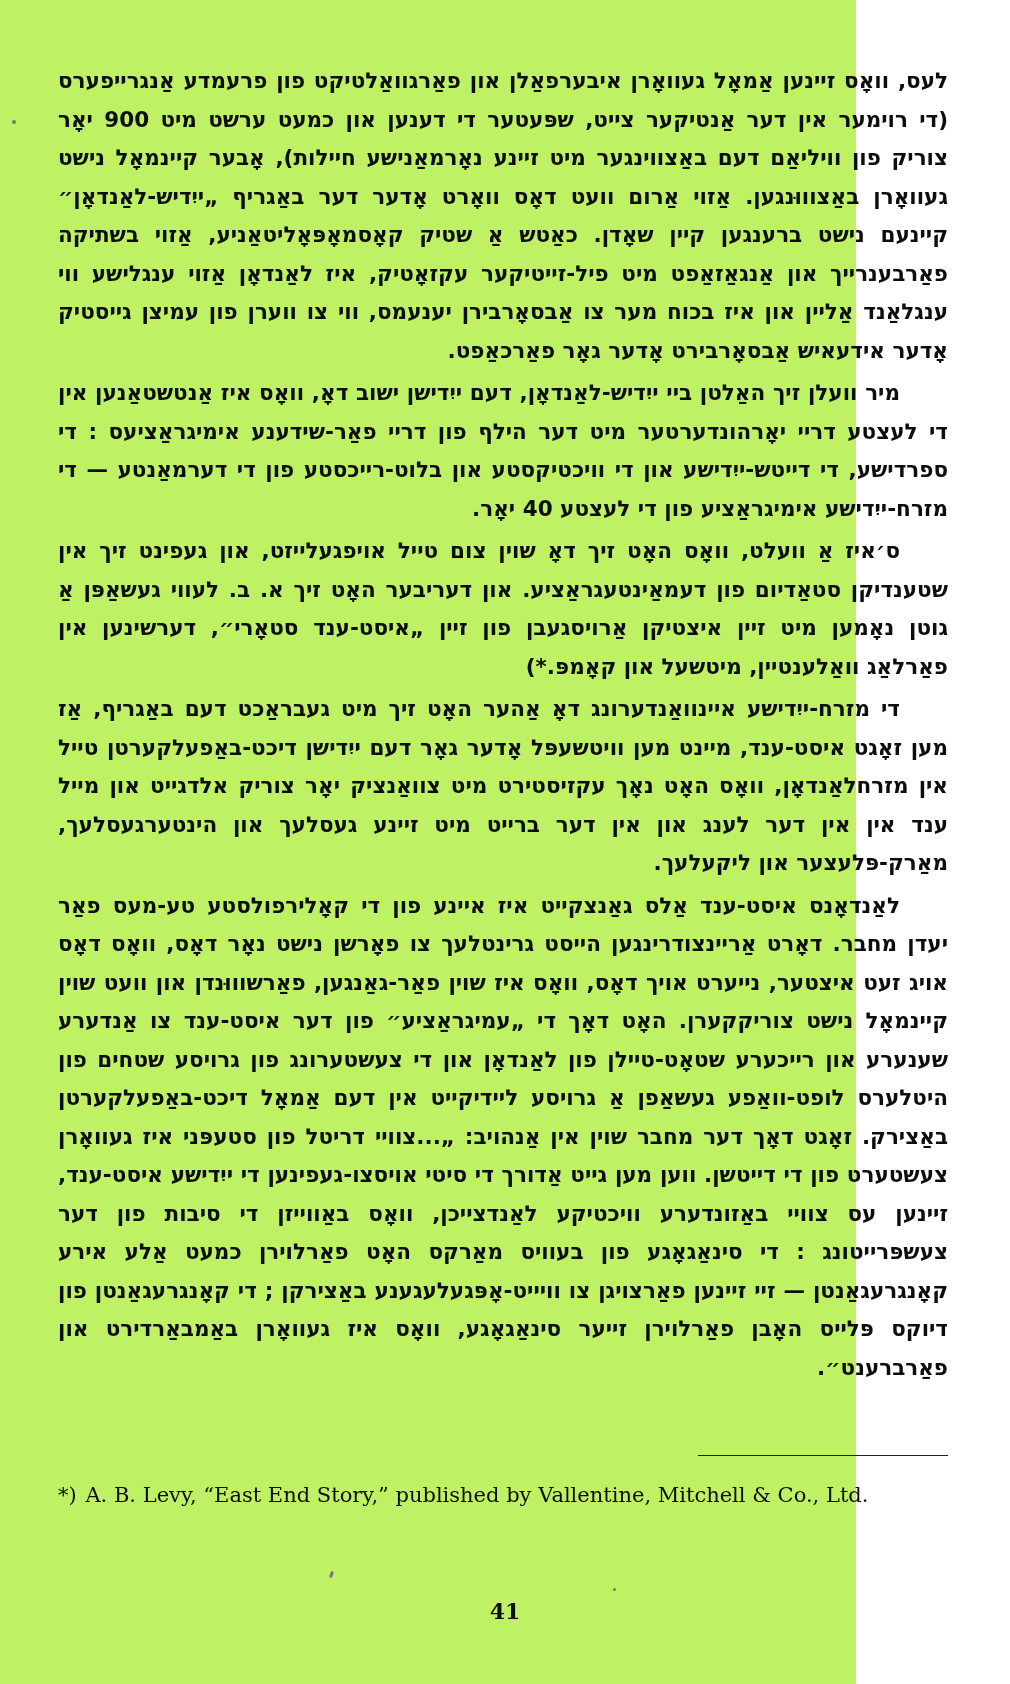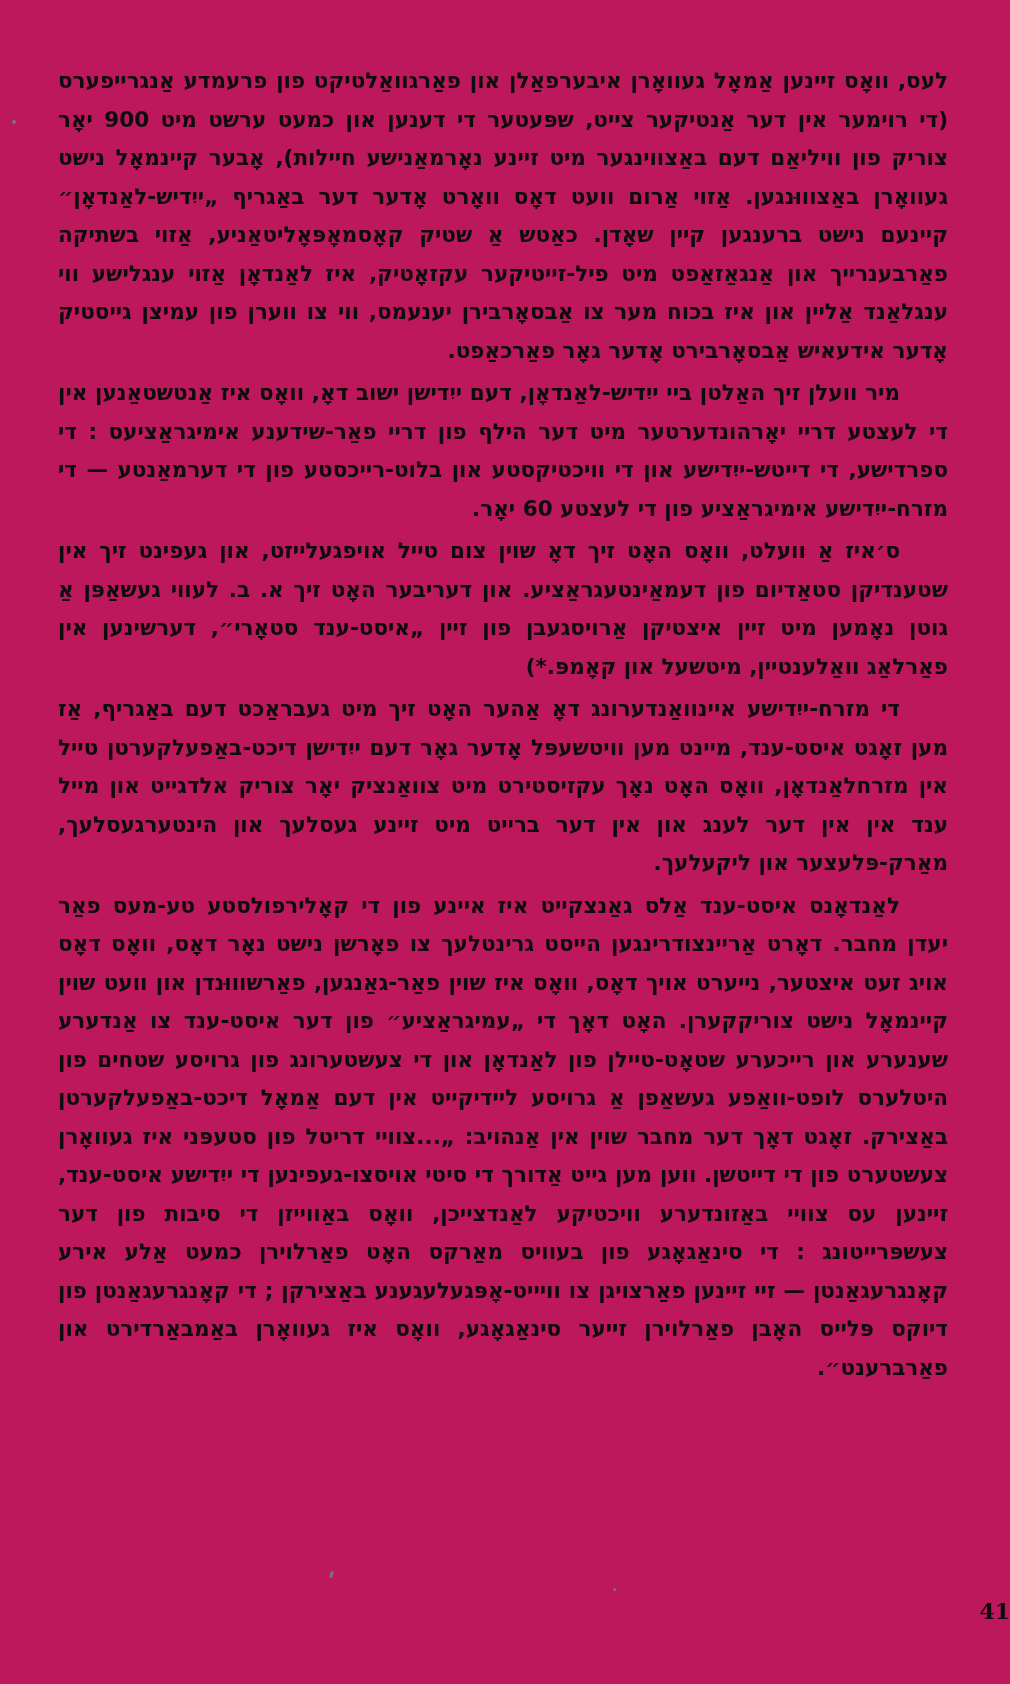--- a/index.html
+++ b/index.html
@@ -11,23 +11,23 @@
     width: 1010px;
     height: 1684px;
     position: relative;
     font-family: "DejaVu Sans", sans-serif;
     color: #111111;
     overflow: hidden;
   }
   .page {
     position: absolute;
     top: 0; left: 0;
-    width: 1010px;
+    width: 856px;
     height: 1684px;
-    background: #be185d;
+    background: #bef264;
   }
   .content {
     position: absolute;
     top: 62px;
     left: 58px;
     width: 890px;
   }
   .para {
     direction: rtl;
     text-align: justify;
@@ -74,21 +74,21 @@
   }
   .footnote .star {
     font-family: "DejaVu Serif", serif;
     margin-right: 2px;
   }
   .page-number {
     position: absolute;
     top: 1598px;
     left: 0;
     width: 1010px;
-    text-align: right;
+    text-align: center;
     font-family: "DejaVu Serif", serif;
     font-size: 22px;
     font-weight: 700;
     color: #0d0d0d;
   }
   .speck {
     position: absolute;
     background: #777;
     border-radius: 50%;
   }
@@ -98,24 +98,31 @@
 </style>
 </head>
 <body>
 
 <div class="page">
 
   <div class="speck s1"></div>
 
   <div class="content">
     <p class="para">לעס, וואָס זיינען אַמאָל געוואָרן איבערפאַלן און פאַרגוואַלטיקט פון פרעמדע אַנגרייפערס (די רוימער אין דער אַנטיקער צייט, שפּעטער די דענען און כמעט ערשט מיט 900 יאָר צוריק פון וויליאַם דעם באַצווינגער מיט זיינע נאָרמאַנישע חיילות), אָבער קיינמאָל נישט געוואָרן באַצוווּנגען. אַזוי אַרום וועט דאָס וואָרט אָדער דער באַגריף „ייִדיש-לאַנדאָן״ קיינעם נישט ברענגען קיין שאָדן. כאַטש אַ שטיק קאָסמאָפּאָליטאַניע, אַזוי בשתיקה פאַרבענרייך און אַנגאַזאַפט מיט פיל-זייטיקער עקזאָטיק, איז לאַנדאָן אַזוי ענגלישע ווי ענגלאַנד אַליין און איז בכוח מער צו אַבסאָרבירן יענעמס, ווי צו ווערן פון עמיצן גייסטיק אָדער אידעאיש אַבסאָרבירט אָדער גאָר פאַרכאַפט.</p>
-    <p class="para indent">מיר וועלן זיך האַלטן ביי ייִדיש-לאַנדאָן, דעם ייִדישן ישוב דאָ, וואָס איז אַנטשטאַנען אין די לעצטע דריי יאָרהונדערטער מיט דער הילף פון דריי פאַר-שידענע אימיגראַציעס : די ספרדישע, די דייטש-ייִדישע און די וויכטיקסטע און בלוט-רייכסטע פון די דערמאַנטע — די מזרח-ייִדישע אימיגראַציע פון די לעצטע 60 יאָר.</p>
+    <p class="para indent">מיר וועלן זיך האַלטן ביי ייִדיש-לאַנדאָן, דעם ייִדישן ישוב דאָ, וואָס איז אַנטשטאַנען אין די לעצטע דריי יאָרהונדערטער מיט דער הילף פון דריי פאַר-שידענע אימיגראַציעס : די ספרדישע, די דייטש-ייִדישע און די וויכטיקסטע און בלוט-רייכסטע פון די דערמאַנטע — די מזרח-ייִדישע אימיגראַציע פון די לעצטע 40 יאָר.</p>
     <p class="para indent">ס׳איז אַ וועלט, וואָס האָט זיך דאָ שוין צום טייל אויפגעלייזט, און געפינט זיך אין שטענדיקן סטאַדיום פון דעמאַינטעגראַציע. און דעריבער האָט זיך א. ב. לעווי געשאַפּן אַ גוטן נאָמען מיט זיין איצטיקן אַרויסגעבן פון זיין „איסט-ענד סטאָרי״, דערשינען אין פאַרלאַג וואַלענטיין, מיטשעל און קאָמפּ.*)</p>
     <p class="para indent">די מזרח-ייִדישע איינוואַנדערונג דאָ אַהער האָט זיך מיט געבראַכט דעם באַגריף, אַז מען זאָגט איסט-ענד, מיינט מען וויטשעפּל אָדער גאָר דעם ייִדישן דיכט-באַפעלקערטן טייל אין מזרחלאַנדאָן, וואָס האָט נאָך עקזיסטירט מיט צוואַנציק יאָר צוריק אלדגייט און מייל ענד אין אין דער לענג און אין דער ברייט מיט זיינע געסלעך און הינטערגעסלעך, מאַרק-פּלעצער און ליקעלעך.</p>
     <p class="para indent">לאַנדאָנס איסט-ענד אַלס גאַנצקייט איז איינע פון די קאָלירפולסטע טע-מעס פאַר יעדן מחבר. דאָרט אַריינצודרינגען הייסט גרינטלעך צו פאָרשן נישט נאָר דאָס, וואָס דאָס אויג זעט איצטער, נייערט אויך דאָס, וואָס איז שוין פאַר-גאַנגען, פאַרשוווּנדן און וועט שוין קיינמאָל נישט צוריקקערן. האָט דאָך די „עמיגראַציע״ פון דער איסט-ענד צו אַנדערע שענערע און רייכערע שטאָט-טיילן פון לאַנדאָן און די צעשטערונג פון גרויסע שטחים פון היטלערס לופט-וואַפע געשאַפן אַ גרויסע ליידיקייט אין דעם אַמאָל דיכט-באַפעלקערטן באַצירק. זאָגט דאָך דער מחבר שוין אין אַנהויב: „...צוויי דריטל פון סטעפּני איז געוואָרן צעשטערט פון די דייטשן. ווען מען גייט אַדורך די סיטי אויסצו-געפינען די ייִדישע איסט-ענד, זיינען עס צוויי באַזונדערע וויכטיקע לאַנדצייכן, וואָס באַווייזן די סיבות פון דער צעשפּרייטונג : די סינאַגאָגע פון בעוויס מאַרקס האָט פאַרלוירן כמעט אַלע אירע קאָנגרעגאַנטן — זיי זיינען פאַרצויגן צו וויייט-אָפּגעלעגענע באַצירקן ; די קאָנגרעגאַנטן פון דיוקס פּלייס האָבן פאַרלוירן זייער סינאַגאָגע, וואָס איז געוואָרן באַמבאַרדירט און פאַרברענט״.</p>
   </div>
 
+  <div class="footnote-wrap">
+    <div class="footnote-rule"></div>
+    <div class="footnote">
+      <span class="star">*)</span>
+      <span>A. B. Levy, “East End Story,” published by Vallentine, Mitchell &amp; Co., Ltd.</span>
+    </div>
+  </div>
 
   <div class="speck s3"></div>
   <div class="speck s2"></div>
 
   <div class="page-number">41</div>
 </div>
 
 </body></html>

